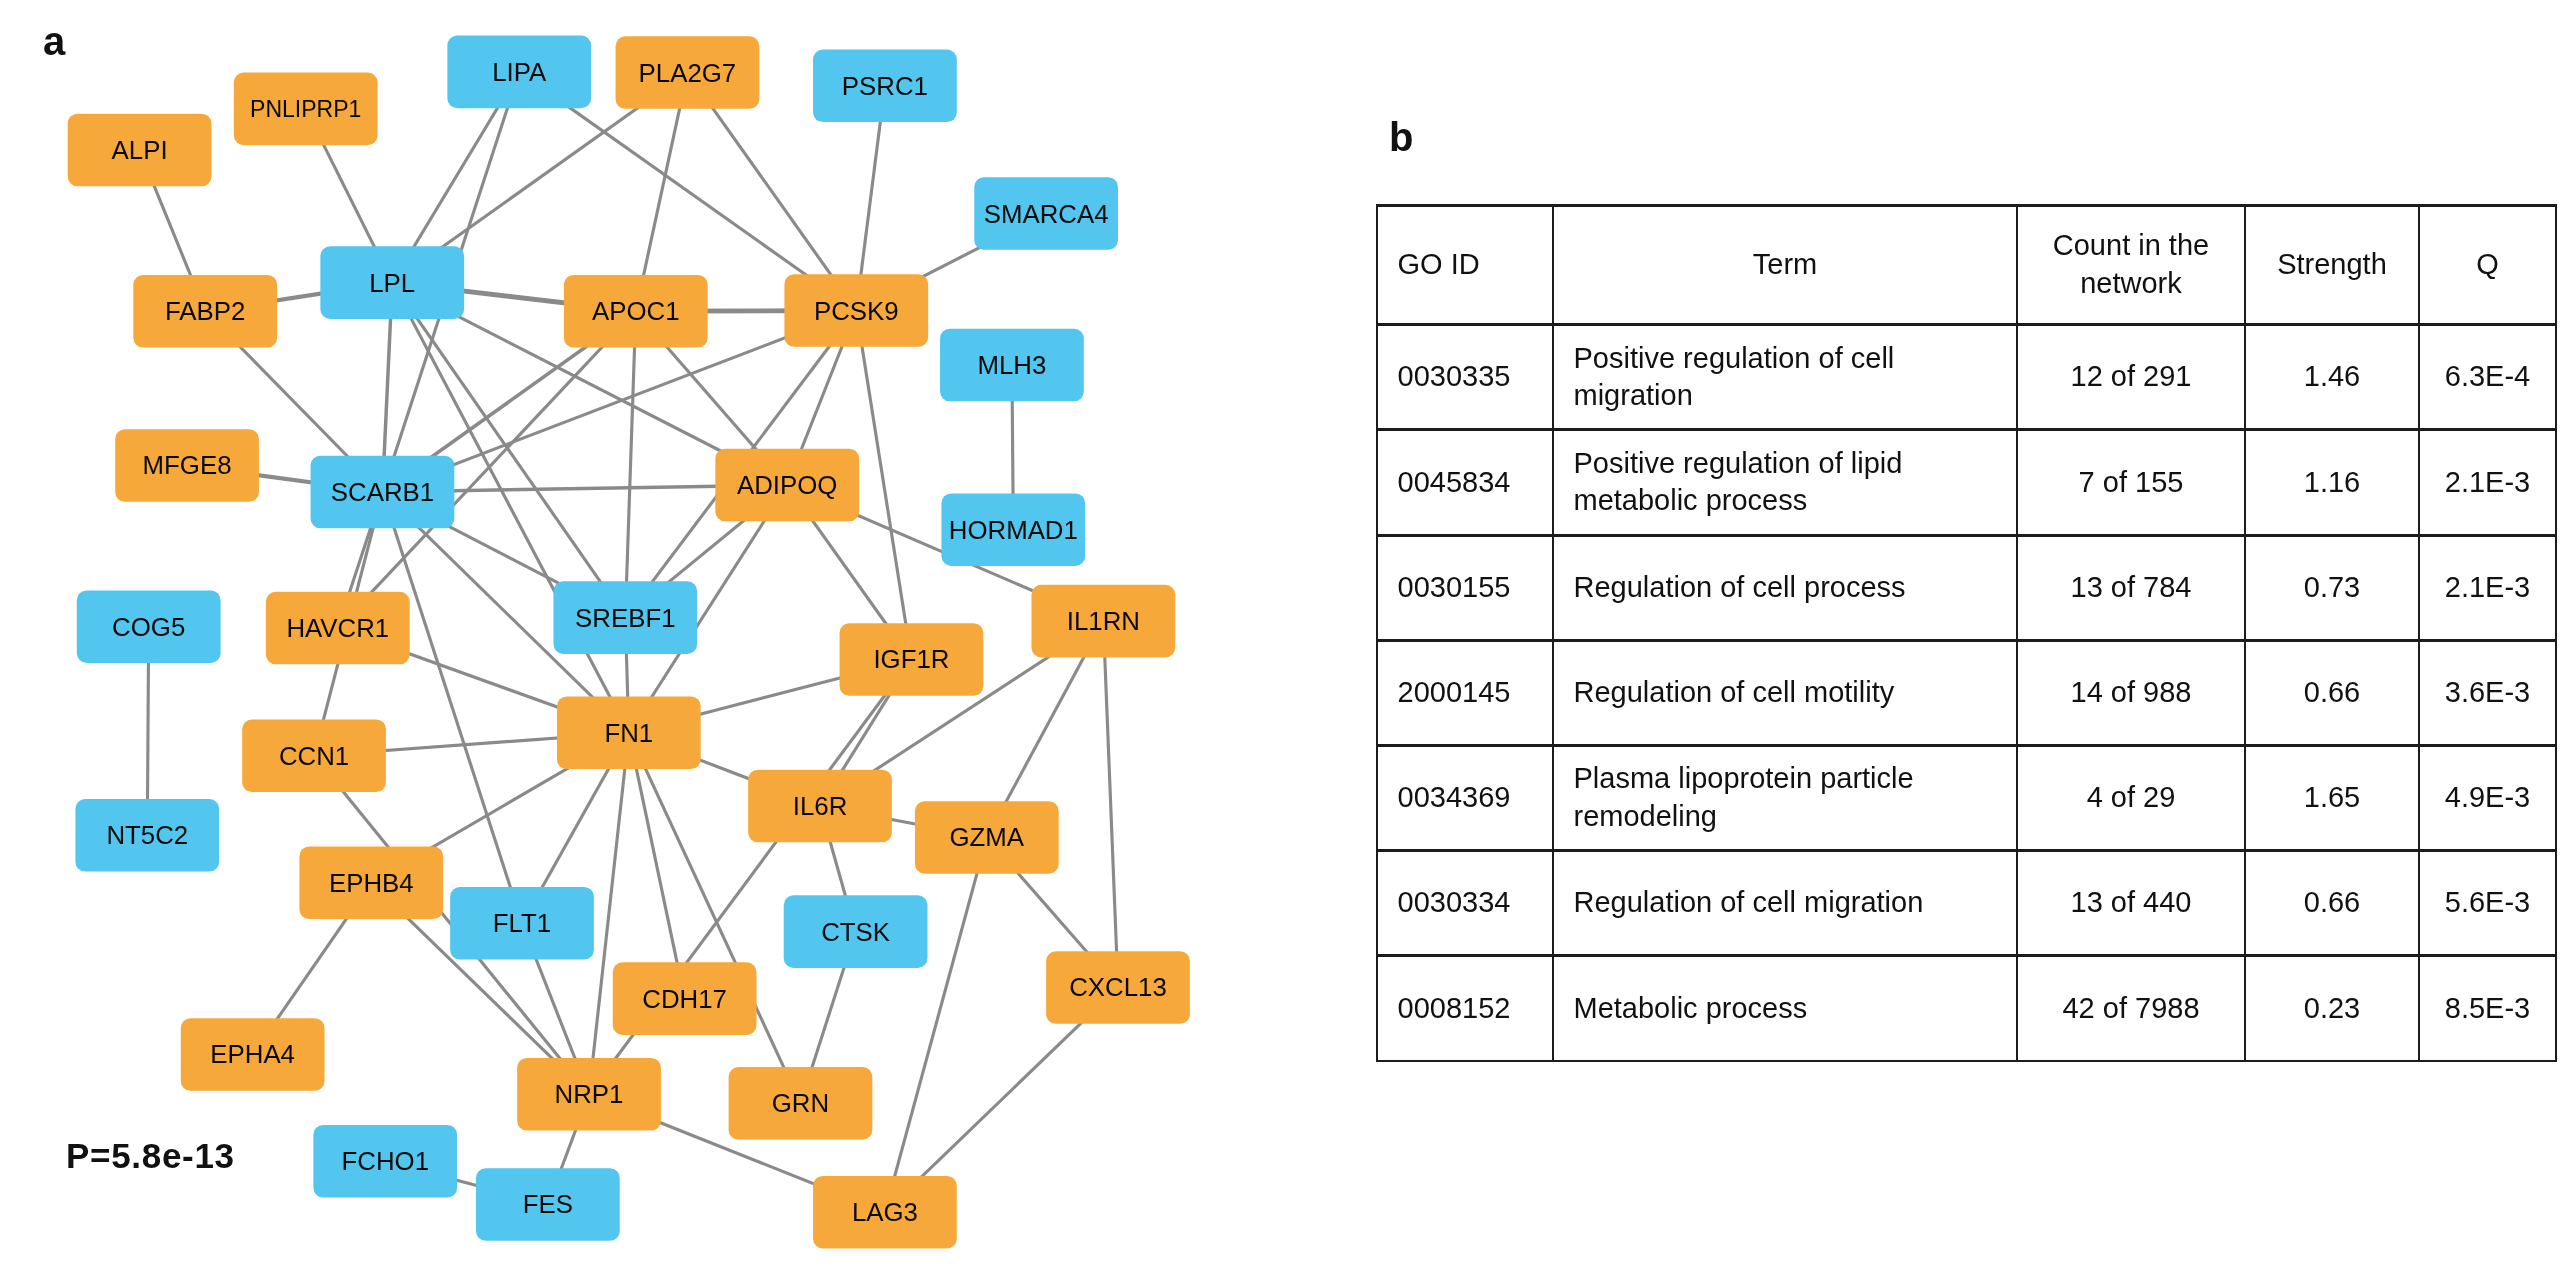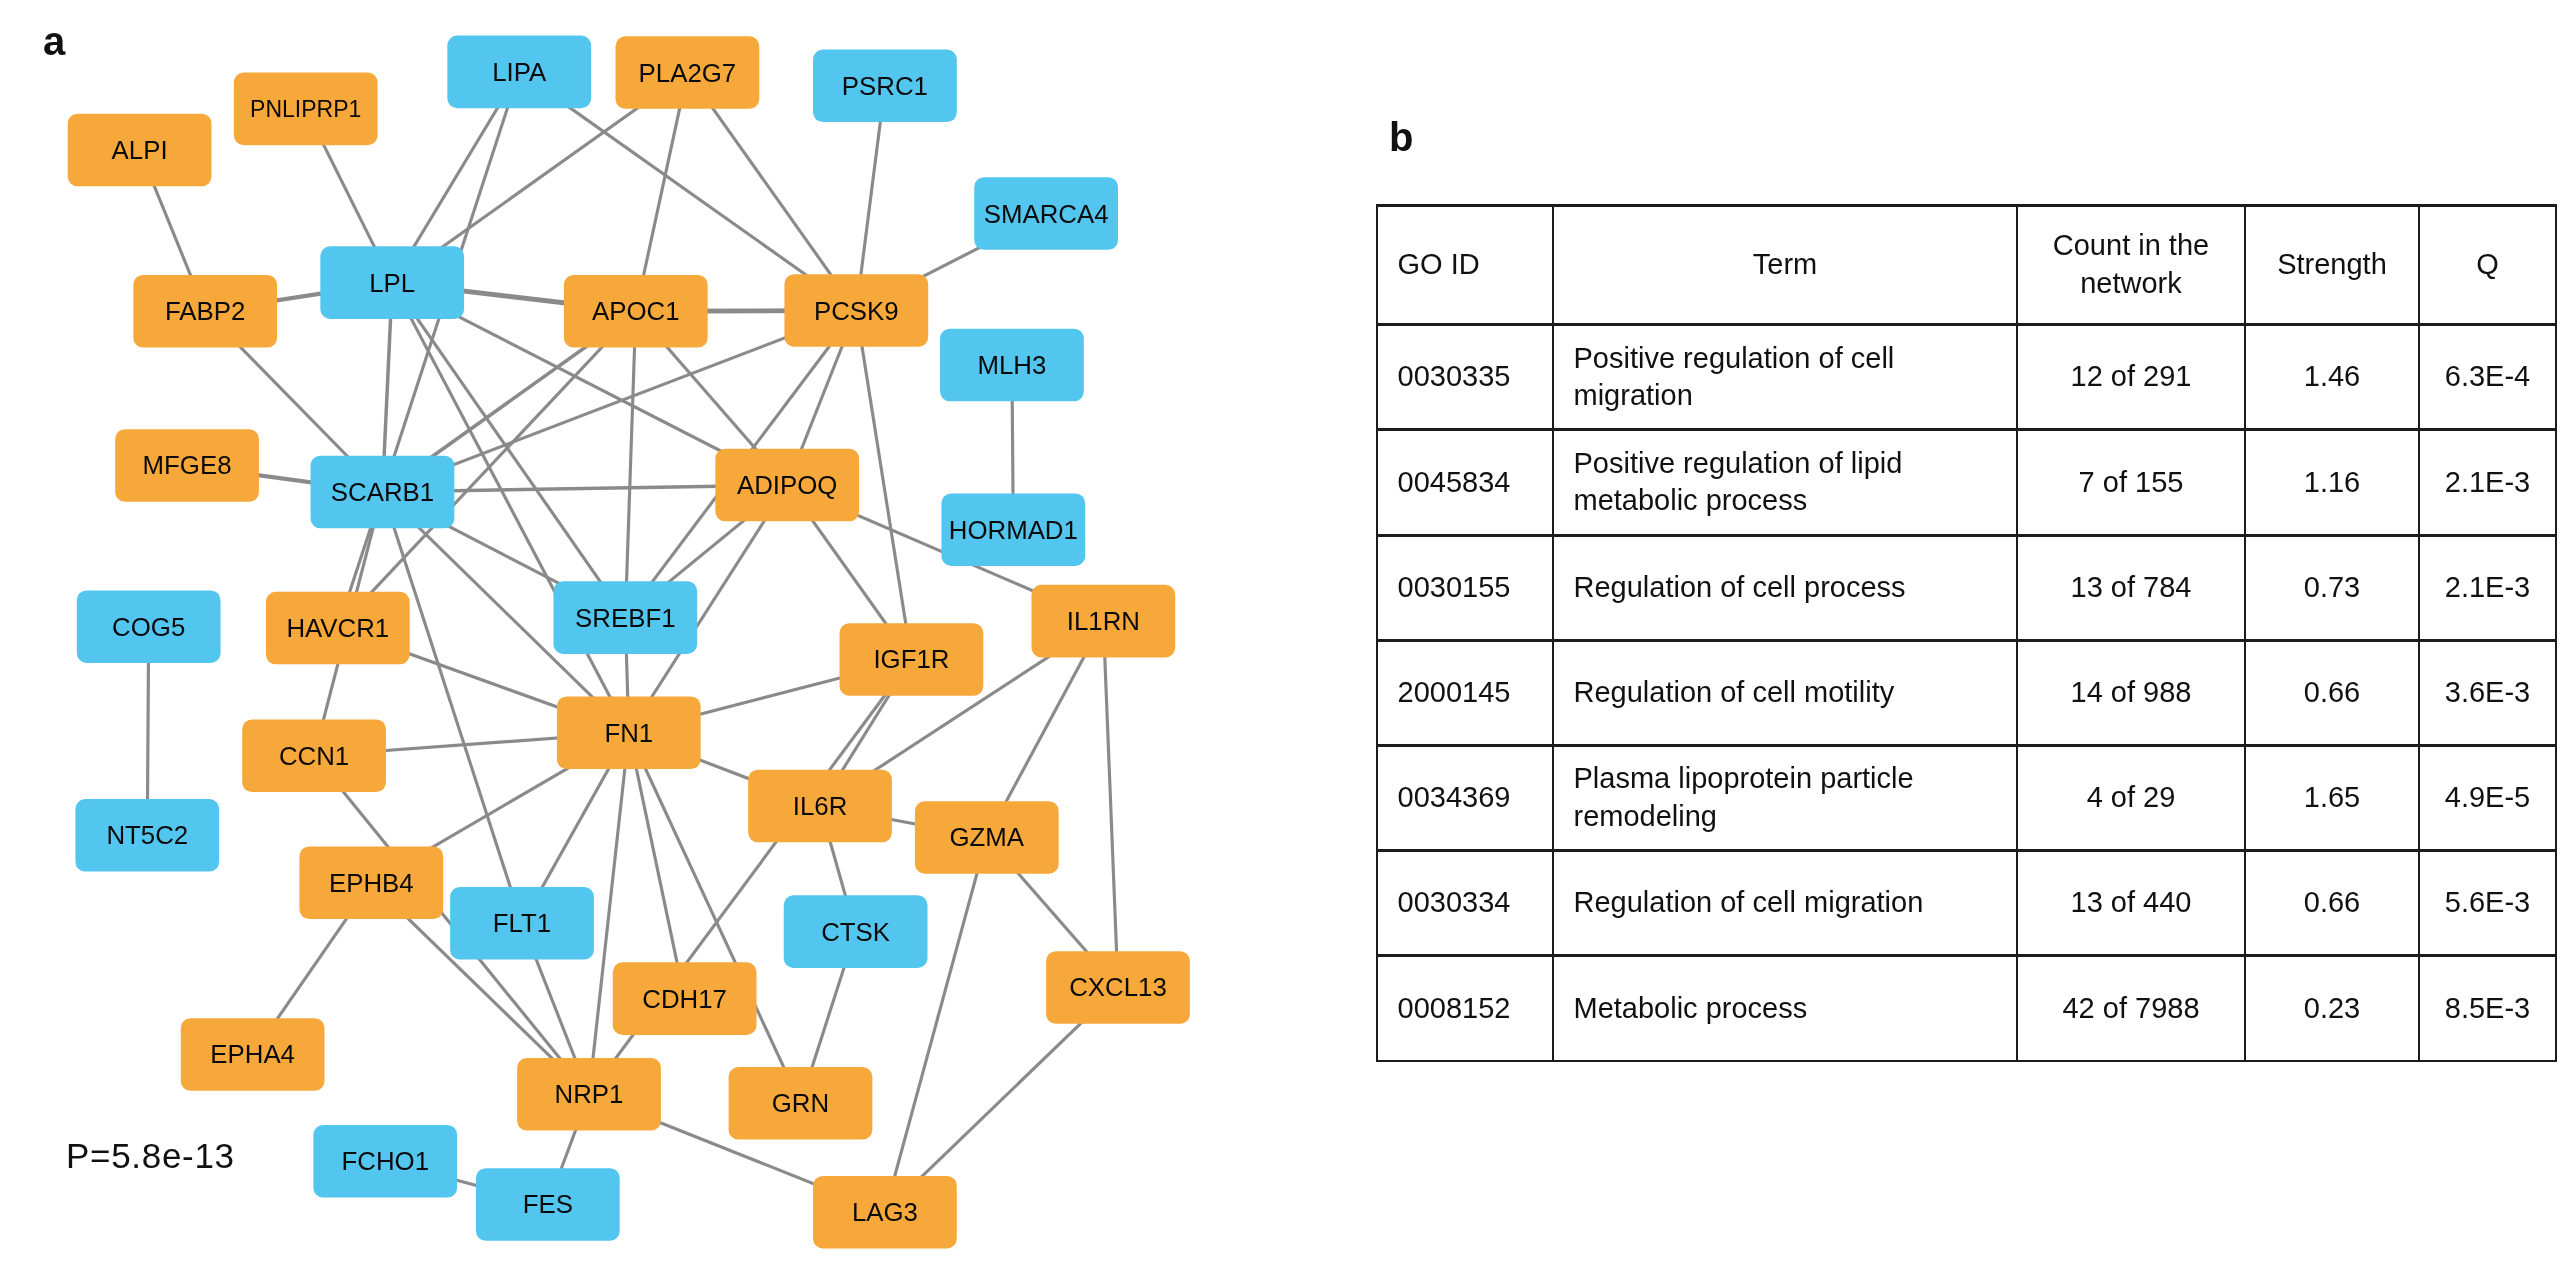--- a/index.html
+++ b/index.html
@@ -7,21 +7,21 @@
     width:2576px;height:1268px;position:relative;background:#ffffff;
     font-family:"Liberation Sans", sans-serif;overflow:hidden;
   }
   .panel-label{
     position:absolute;font-weight:bold;color:#111;font-size:40px;line-height:1;
   }
   #label-a{left:43px;top:21px;}
   #label-b{left:1389px;top:117px;}
   #network-svg{position:absolute;left:0;top:0;}
   #pvalue{
-    position:absolute;left:66px;top:1136px;font-weight:normal;color:#111;
+    position:absolute;left:66px;top:1136px;font-weight:bold;color:#111;
     font-size:35px;letter-spacing:0.7px;
   }
   #go-table{
     position:absolute;left:1376px;top:204px;width:1179px;
     border-collapse:collapse;table-layout:fixed;color:#111;
     font-size:29px;line-height:1.3;
   }
   #go-table th,#go-table td{
     border:2.1px solid #1c1c1c;vertical-align:middle;
     padding:5.6px 9.8px 5.6px 19.5px;font-weight:normal;
@@ -304,21 +304,21 @@
         <td class="c-left">Regulation of cell motility</td>
         <td class="c-center">14 of 988</td>
         <td class="c-center">0.66</td>
         <td class="c-center">3.6E-3</td>
       </tr>
       <tr>
         <td class="c-left">0034369</td>
         <td class="c-left">Plasma lipoprotein particle remodeling</td>
         <td class="c-center">4 of 29</td>
         <td class="c-center">1.65</td>
-        <td class="c-center">4.9E-5</td>
+        <td class="c-center">4.9E-3</td>
       </tr>
       <tr>
         <td class="c-left">0030334</td>
         <td class="c-left">Regulation of cell migration</td>
         <td class="c-center">13 of 440</td>
         <td class="c-center">0.66</td>
         <td class="c-center">5.6E-3</td>
       </tr>
       <tr>
         <td class="c-left">0008152</td>

